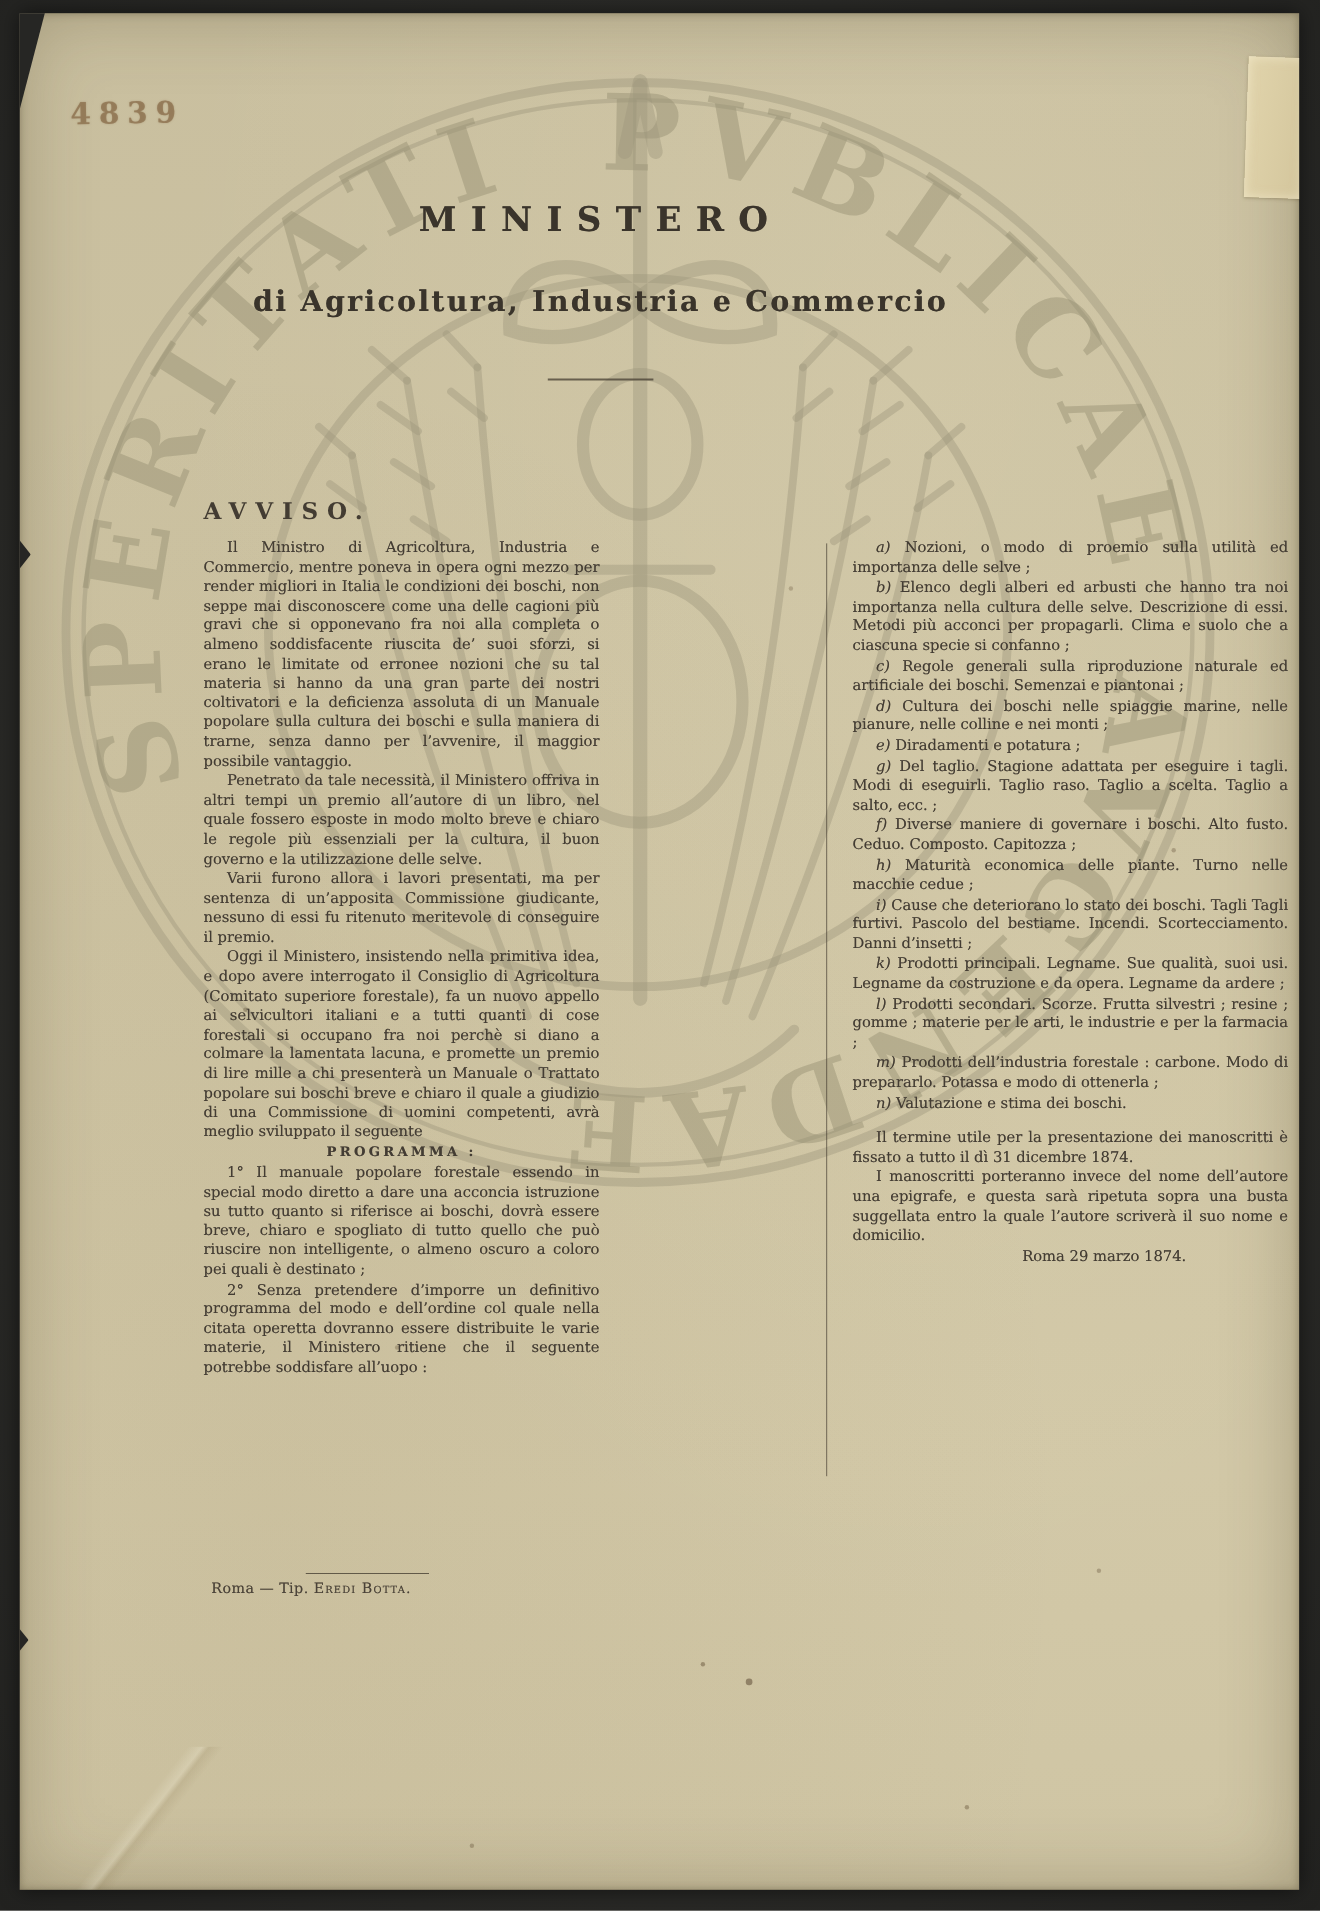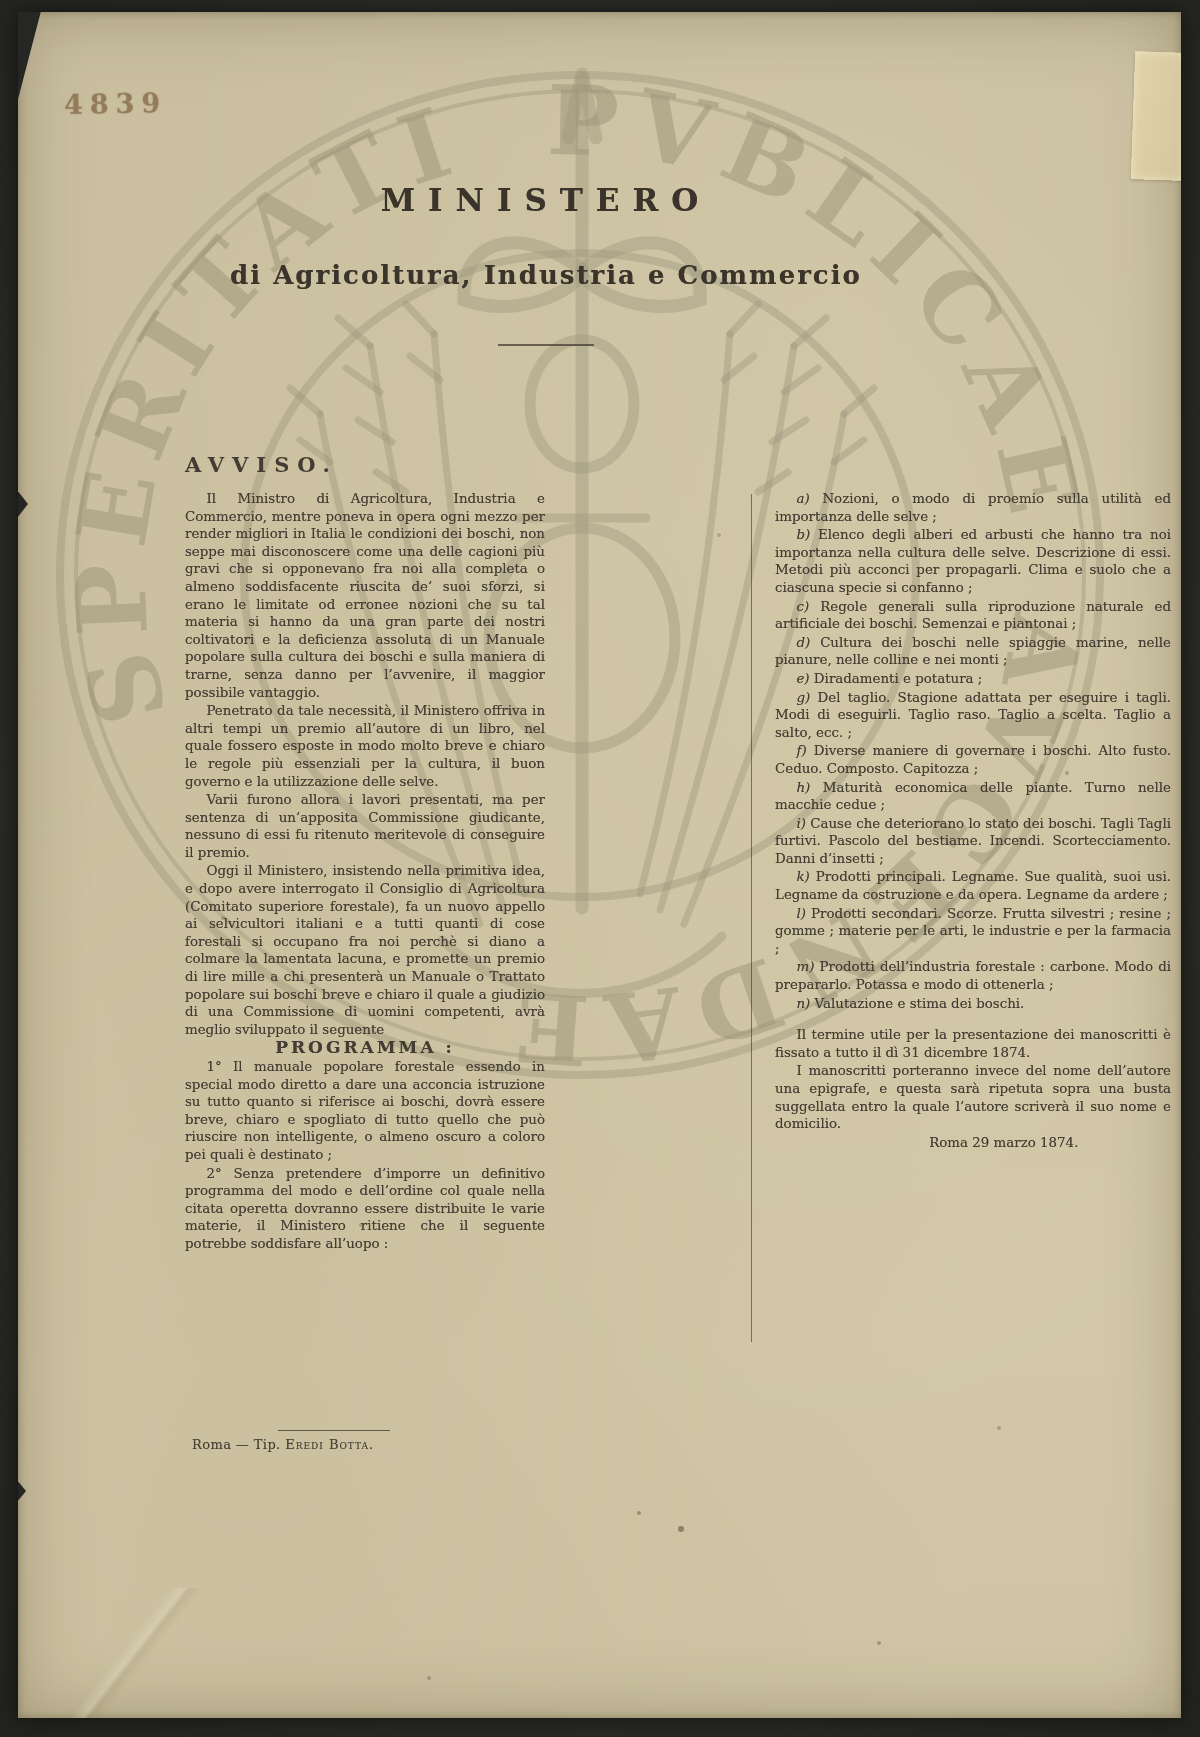--- a/index.html
+++ b/index.html
@@ -67,21 +67,21 @@
   
   .cols{position:absolute;left:167px;top:478px;width:822px;color:#433c33;}
   .col{position:absolute;top:0;font-size:13.4px;line-height:17.6px;text-align:justify;
        text-shadow:0 0 .5px rgba(67,60,51,.55);}
   .col.left{left:0;width:360px;}
   .col.right{left:590px;width:396px;}
   .divider{position:absolute;left:566px;top:4px;width:1px;height:848px;background:rgba(70,62,50,.65);}
   .col p{margin:0;text-indent:1.6em;}
   .col p + p{margin-top:1px;}
   .prog{margin:22px 0 16px 0;text-align:center;text-indent:0 !important;
-        font-weight:bold;font-size:17px;letter-spacing:3px;}
+        font-weight:bold;font-size:12px;letter-spacing:3px;}
   .itletter{font-style:italic;}
   .gap-before{margin-top:14px !important;}
   .dateline{margin-top:30px;text-indent:4.6em !important;text-align:center;}
   
   .imprint{position:absolute;left:174px;top:1425px;font-size:13px;color:#4a4238;
            letter-spacing:.4px;text-shadow:0 0 .5px rgba(70,62,50,.5);}
   .imprint .sc{font-variant:small-caps;letter-spacing:1px;}
   .imprint-rule{position:absolute;left:260px;top:1418px;width:112px;border-top:1px solid rgba(70,62,50,.8);}
 </style>
 </head>

